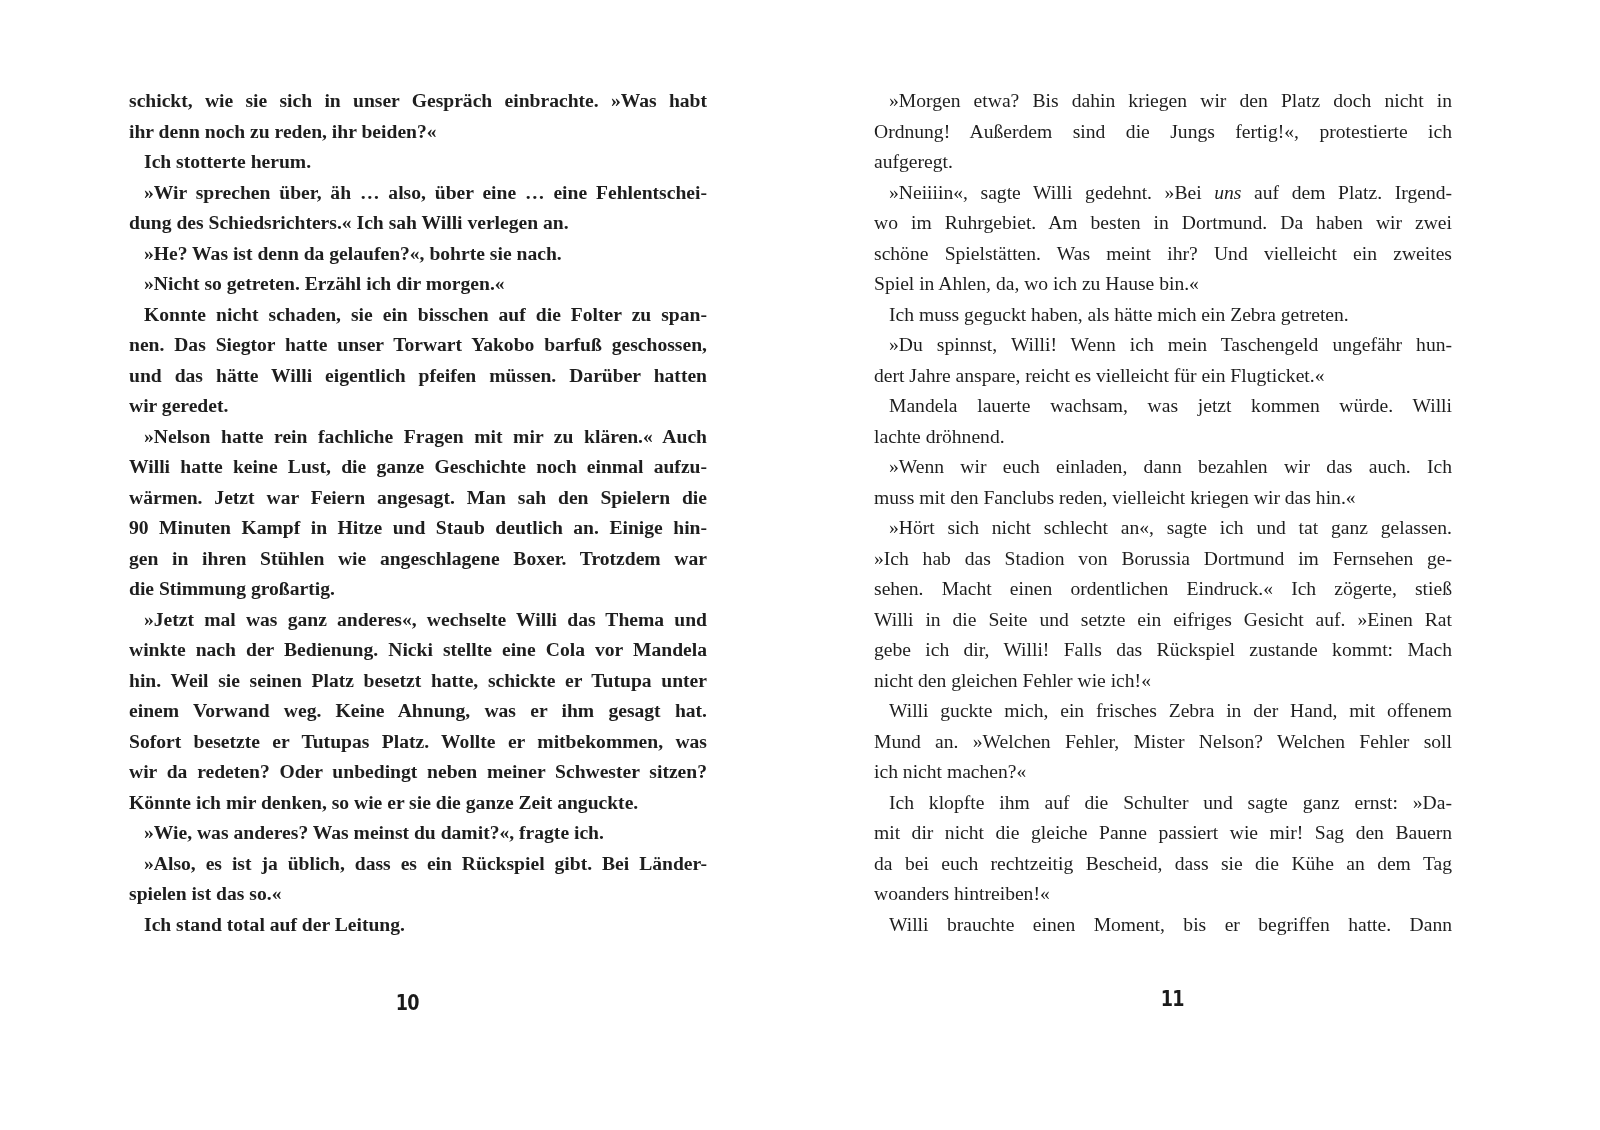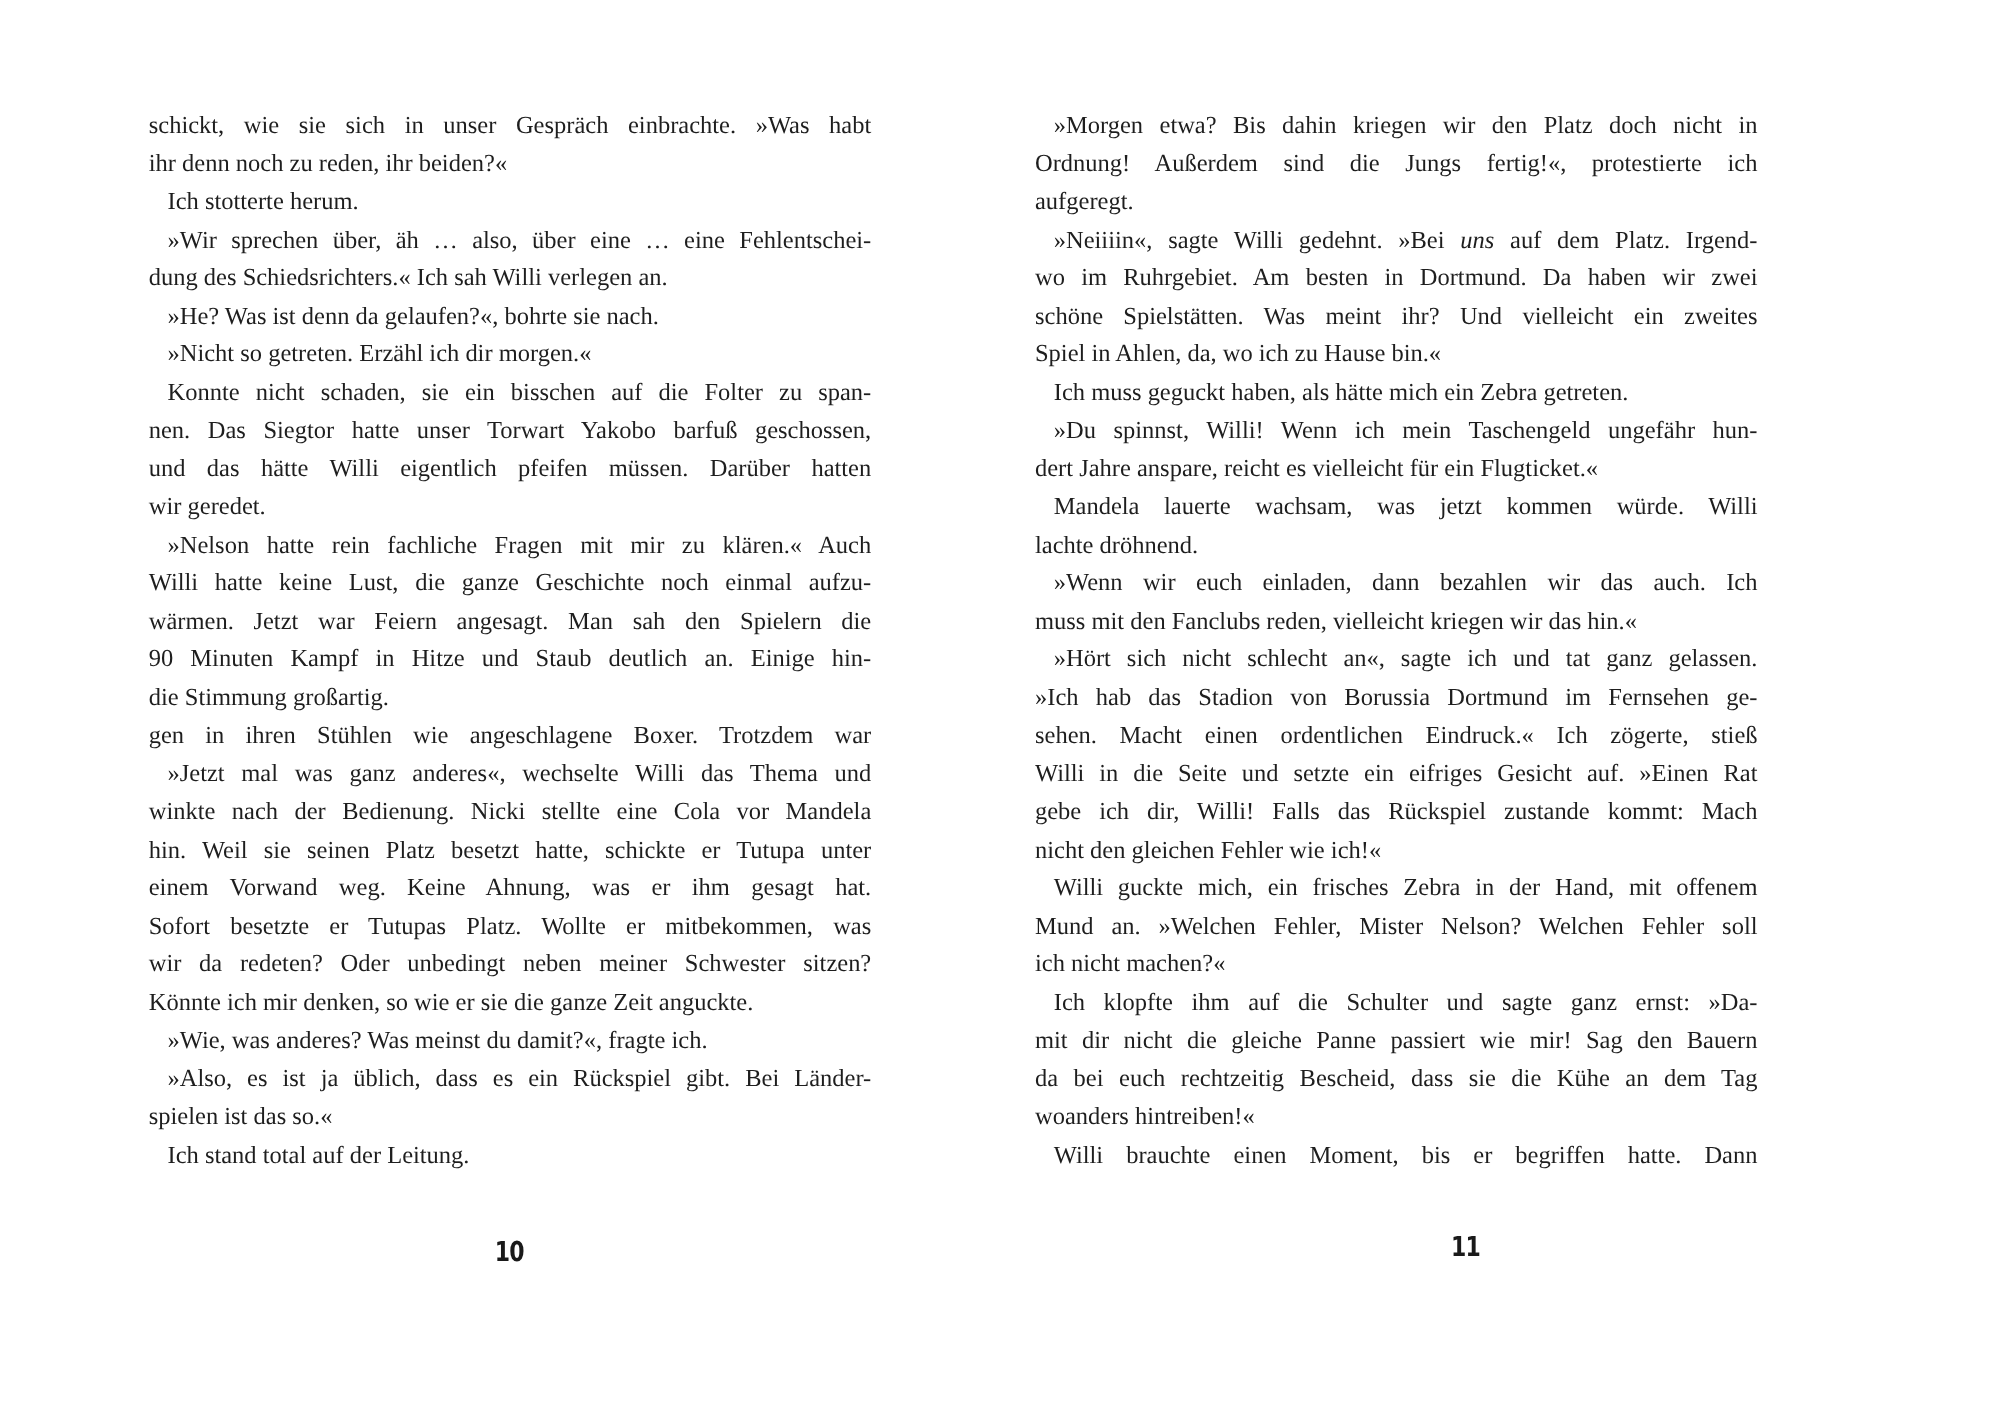--- a/index.html
+++ b/index.html
@@ -13,22 +13,22 @@
       position: relative;
       overflow: hidden;
       font-family: "Liberation Serif", "DejaVu Serif", serif;
       color: #1e1e1e;
     }
     .page {
       position: absolute;
       top: 86px;
       width: 578px;
     }
-    .page.left { left: 119px; }
-    .page.right { left: 828px; }
+    .page.left { left: 129px; font-weight: bold; }
+    .page.right { left: 874px; }
     .line {
       position: relative;
       height: 30.5px;
       line-height: 30.5px;
       font-size: 19.6px;
       white-space: nowrap;
       text-align: justify;
       text-align-last: justify;
     }
     .line.last {
@@ -64,22 +64,22 @@
     <div class="line indent last">»He? Was ist denn da gelaufen?«, bohrte sie nach.</div>
     <div class="line indent last">»Nicht so getreten. Erzähl ich dir morgen.«</div>
     <div class="line indent">Konnte nicht schaden, sie ein bisschen auf die Folter zu span-</div>
     <div class="line">nen. Das Siegtor hatte unser Torwart Yakobo barfuß geschossen,</div>
     <div class="line">und das hätte Willi eigentlich pfeifen müssen. Darüber hatten</div>
     <div class="line last">wir geredet.</div>
     <div class="line indent">»Nelson hatte rein fachliche Fragen mit mir zu klären.« Auch</div>
     <div class="line">Willi hatte keine Lust, die ganze Geschichte noch einmal aufzu-</div>
     <div class="line">wärmen. Jetzt war Feiern angesagt. Man sah den Spielern die</div>
     <div class="line">90 Minuten Kampf in Hitze und Staub deutlich an. Einige hin-</div>
+    <div class="line">gen in ihren Stühlen wie angeschlagene Boxer. Trotzdem war</div>
     <div class="line last">die Stimmung großartig.</div>
-    <div class="line">gen in ihren Stühlen wie angeschlagene Boxer. Trotzdem war</div>
     <div class="line indent">»Jetzt mal was ganz anderes«, wechselte Willi das Thema und</div>
     <div class="line">winkte nach der Bedienung. Nicki stellte eine Cola vor Mandela</div>
     <div class="line">hin. Weil sie seinen Platz besetzt hatte, schickte er Tutupa unter</div>
     <div class="line">einem Vorwand weg. Keine Ahnung, was er ihm gesagt hat.</div>
     <div class="line">Sofort besetzte er Tutupas Platz. Wollte er mitbekommen, was</div>
     <div class="line">wir da redeten? Oder unbedingt neben meiner Schwester sitzen?</div>
     <div class="line last">Könnte ich mir denken, so wie er sie die ganze Zeit anguckte.</div>
     <div class="line indent last">»Wie, was anderes? Was meinst du damit?«, fragte ich.</div>
     <div class="line indent">»Also, es ist ja üblich, dass es ein Rückspiel gibt. Bei Länder-</div>
     <div class="line last">spielen ist das so.«</div>

